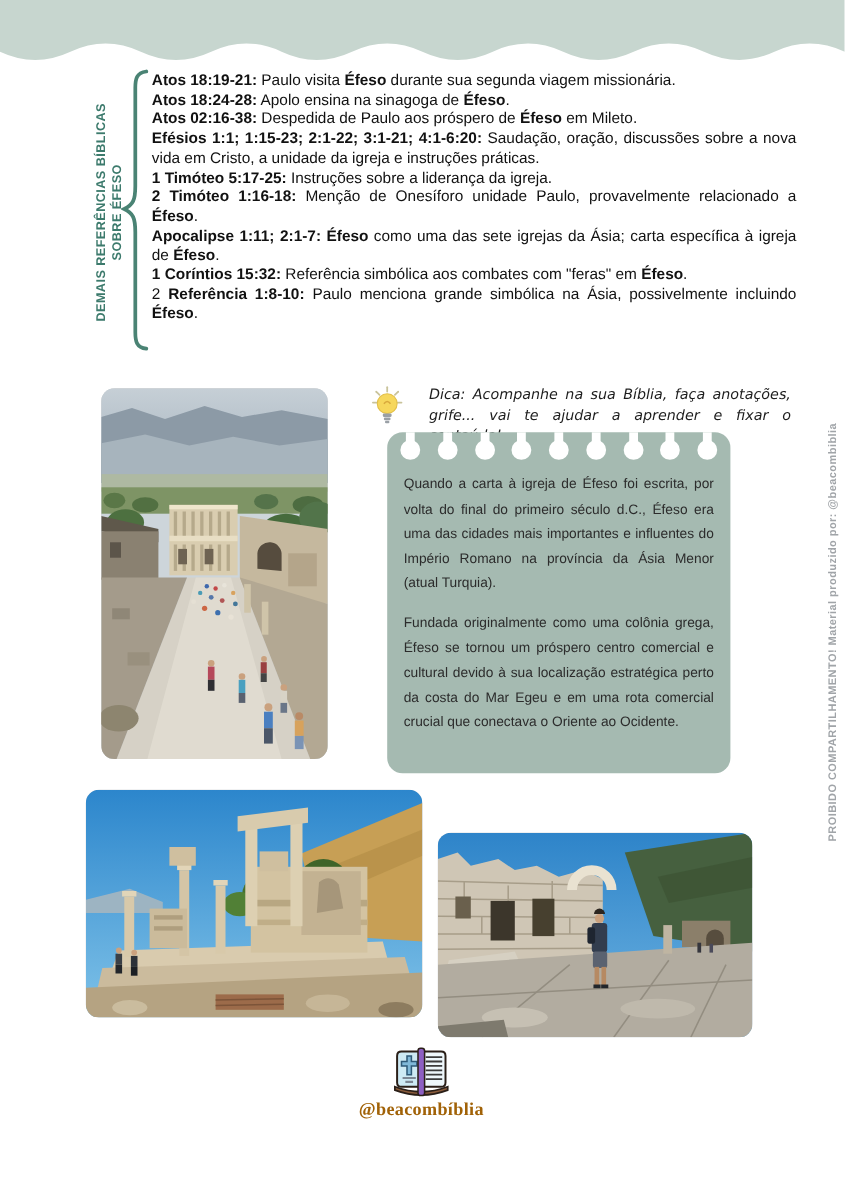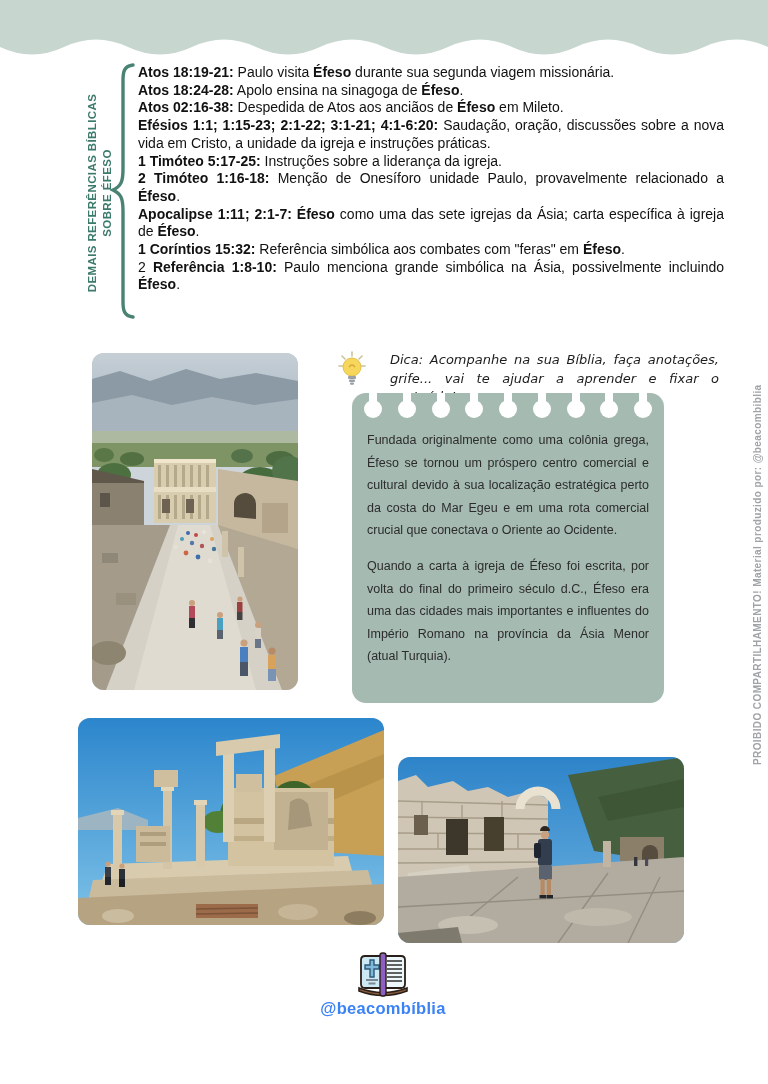--- a/index.html
+++ b/index.html
@@ -39,22 +39,22 @@
   .scallop-row{position:absolute;top:0;left:12px;right:12px;display:flex;justify-content:space-between;}
   .keyhole{width:18px;height:28px;position:relative;}
   .keyhole::before{content:"";position:absolute;top:0;left:5px;width:8px;height:12px;background:#fff;}
   .keyhole::after{content:"";position:absolute;top:7px;left:0;width:18px;height:18px;border-radius:50%;background:#fff;}
   .card-body{position:absolute;top:36px;left:15px;right:15px;bottom:10px;overflow:hidden;}
   .card-body p{margin:0 0 13px 0;font-size:12.5px;line-height:22.6px;text-align:justify;color:#2c2c2c;}
 
   
   .footer{position:absolute;left:300px;top:950px;width:166px;text-align:center;}
   .logo-icon{width:58px;height:48px;margin:0 auto;display:block;}
-  .handle{margin-top:1px;font-family:Liberation Sans, sans-serif;font-weight:bold;
-    font-size:16.5px;color:#3b82f6;letter-spacing:.3px;}
+  .handle{margin-top:1px;font-family:Liberation Serif, serif;font-weight:bold;
+    font-size:16.5px;color:#a16207;letter-spacing:.3px;}
 
   
   .watermark{position:absolute;right:5px;top:325px;height:440px;
     writing-mode:vertical-rl;transform:rotate(180deg);
     font-size:10px;font-weight:bold;color:#a0a4a8;letter-spacing:.4px;}
 </style>
 </head>
 <body>
 
 <div id="page">
@@ -66,21 +66,21 @@
   <div class="side-title">DEMAIS REFERÊNCIAS BÍBLICAS
 SOBRE ÉFESO</div>
 
   <svg class="brace" viewBox="0 0 26 258">
     <path d="M23,3 C14,4 13,10 13,18 L13,107 C13,120 11,124 3,128 C11,132 13,136 13,149 L13,240 C13,248 14,254 23,255" fill="none" stroke="#4a8374" stroke-width="3.4" stroke-linecap="round"></path>
   </svg>
 
   <div class="refs">
       <p><span class="b">Atos 18:19-21:</span><span> Paulo visita </span><span class="b">Éfeso</span><span> durante sua segunda viagem missionária.</span></p>
       <p><span class="b">Atos 18:24-28:</span><span> Apolo ensina na sinagoga de </span><span class="b">Éfeso</span><span>.</span></p>
-      <p><span class="b">Atos 02:16-38:</span><span> Despedida de Atos aos anciãos de </span><span class="b">Éfeso</span><span> em Mileto.</span></p>
+      <p><span class="b">Atos 02:16-38:</span><span> Despedida de Paulo aos próspero de </span><span class="b">Éfeso</span><span> em Mileto.</span></p>
       <p><span class="b">Efésios 1:1; 1:15-23; 2:1-22; 3:1-21; 4:1-6:20:</span><span> Saudação, oração, discussões sobre a nova vida em Cristo, a unidade da igreja e instruções práticas.</span></p>
       <p><span class="b">1 Timóteo 5:17-25:</span><span> Instruções sobre a liderança da igreja.</span></p>
       <p><span class="b">2 Timóteo 1:16-18:</span><span> Menção de Onesíforo unidade Paulo, provavelmente relacionado a </span><span class="b">Éfeso</span><span>.</span></p>
       <p><span class="b">Apocalipse 1:11; 2:1-7:</span><span> </span><span class="b">Éfeso</span><span> como uma das sete igrejas da Ásia; carta específica à igreja de </span><span class="b">Éfeso</span><span>.</span></p>
       <p><span class="b">1 Coríntios 15:32:</span><span> Referência simbólica aos combates com "feras" em </span><span class="b">Éfeso</span><span>.</span></p>
       <p><span>2 </span><span class="b">Referência 1:8-10:</span><span> Paulo menciona grande simbólica na Ásia, possivelmente incluindo </span><span class="b">Éfeso</span><span>.</span></p>
     </div>
 
   <div class="photo" id="photo1">
     <svg viewBox="0 0 206 337" preserveAspectRatio="none">
@@ -212,22 +212,22 @@
         <div class="keyhole"></div>
         <div class="keyhole"></div>
         <div class="keyhole"></div>
         <div class="keyhole"></div>
         <div class="keyhole"></div>
         <div class="keyhole"></div>
         <div class="keyhole"></div>
         <div class="keyhole"></div>
       </div>
     <div class="card-body">
+        <p>Quando a carta à igreja de Éfeso foi escrita, por volta do final do primeiro século d.C., Éfeso era uma das cidades mais importantes e influentes do Império Romano na província da Ásia Menor (atual Turquia).</p>
         <p>Fundada originalmente como uma colônia grega, Éfeso se tornou um próspero centro comercial e cultural devido à sua localização estratégica perto da costa do Mar Egeu e em uma rota comercial crucial que conectava o Oriente ao Ocidente.</p>
-        <p>Quando a carta à igreja de Éfeso foi escrita, por volta do final do primeiro século d.C., Éfeso era uma das cidades mais importantes e influentes do Império Romano na província da Ásia Menor (atual Turquia).</p>
       </div>
   </div>
 
   <div class="photo" id="photo2">
     <svg viewBox="0 0 306 207" preserveAspectRatio="none">
       <defs>
         <linearGradient id="p2sky" x1="0" y1="0" x2="0" y2="1">
           <stop offset="0" stop-color="#2c86cc"></stop>
             <stop offset="1" stop-color="#7fc2e8"></stop>
         </linearGradient>

